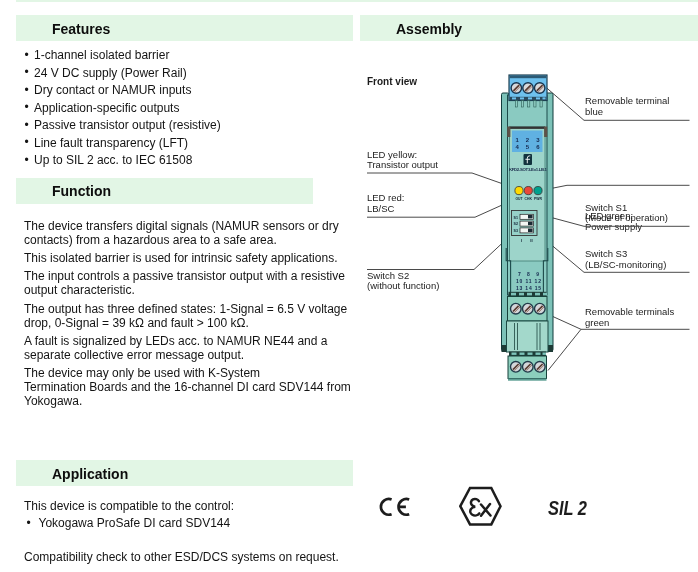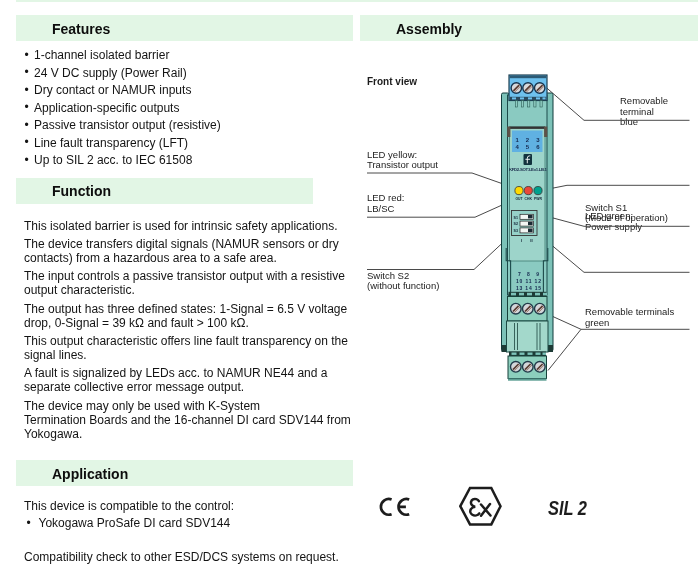--- a/index.html
+++ b/index.html
@@ -32,25 +32,24 @@
   <div class="li"><span class="d">•</span>Passive transistor output (resistive)</div>
   <div class="li"><span class="d">•</span>Line fault transparency (LFT)</div>
   <div class="li"><span class="d">•</span>Up to SIL 2 acc. to IEC 61508</div>
 </div>
 
 <div class="bar" style="left:16px;top:177.5px;width:297px;">
       <b>Function</b>
     </div>
 
 <div class="body" style="left:24px;top:218.8px;width:334px;">
+  <p>The device transfers digital signals (NAMUR sensors or dry<br>contacts) from a hazardous area to a safe area.</p>
   <p>This isolated barrier is used for intrinsic safety applications.</p>
-  <p>The device transfers digital signals (NAMUR sensors or dry<br>contacts) from a hazardous area to a safe area.</p>
   <p>The input controls a passive transistor output with a resistive<br>output characteristic.</p>
   <p>The output has three defined states: 1-Signal = 6.5 V voltage<br>drop, 0-Signal = 39 kΩ and fault &gt; 100 kΩ.</p>
-  <p>This output characteristic offers line fault transparency on the<br>signal lines.</p>
   <p>A fault is signalized by LEDs acc. to NAMUR NE44 and a<br>separate collective error message output.</p>
   <p>The device may only be used with K-System<br>Termination Boards and the 16-channel DI card SDV144 from<br>Yokogawa.</p>
 </div>
 
 <div class="bar" style="left:16px;top:460px;width:337px;">
       <b>Application</b>
     </div>
 
 <div class="body" style="left:24px;top:499.1px;width:334px;">This device is compatible to the control:</div>
 <div class="body" style="left:38.5px;top:516.1px;width:320px;"><span style="position:absolute;left:-12px;">•</span>Yokogawa ProSafe DI card SDV144</div>
@@ -61,26 +60,27 @@
     </div>
 
 <div class="lab" style="left:367px;top:77px;font-weight:bold;font-size:10px;">Front view</div>
 
 <div class="lab" style="left:367px;top:149.6px;">LED yellow:<br>Transistor output</div>
 
 <div class="lab" style="left:367px;top:193.1px;">LED red:<br>LB/SC</div>
 
 <div class="lab" style="left:367px;top:246.8px;margin-top:24px;">Switch S2<br>(without function)</div>
 
-<div class="lab" style="left:620px;top:96.2px;">Removable terminal<br>blue</div>
+<div class="lab" style="left:585px;top:96.2px;">Removable terminal<br>blue</div>
 
 <div class="lab" style="left:585px;top:163px;margin-top:48px;">LED green:<br>Power supply</div>
 
 <div class="lab" style="left:585px;top:202.6px;">Switch S1<br>(Mode of operation)</div>
 
+<div class="lab" style="left:585px;top:249.2px;">Switch S3<br>(LB/SC-monitoring)</div>
 
 <div class="lab" style="left:585px;top:307.3px;">Removable terminals<br>green</div>
 
 <svg width="698" height="572" viewBox="0 0 698 572">
 
 <polyline points="367,173 472,173 516,188.5" fill="none" stroke="#4a4a4a" stroke-width="1"></polyline>
 
 <polyline points="367,217.2 475,217.2 525.5,194.5" fill="none" stroke="#4a4a4a" stroke-width="1"></polyline>
 
 <polyline points="367,269.5 474,269.5 518.5,228" fill="none" stroke="#4a4a4a" stroke-width="1"></polyline>

